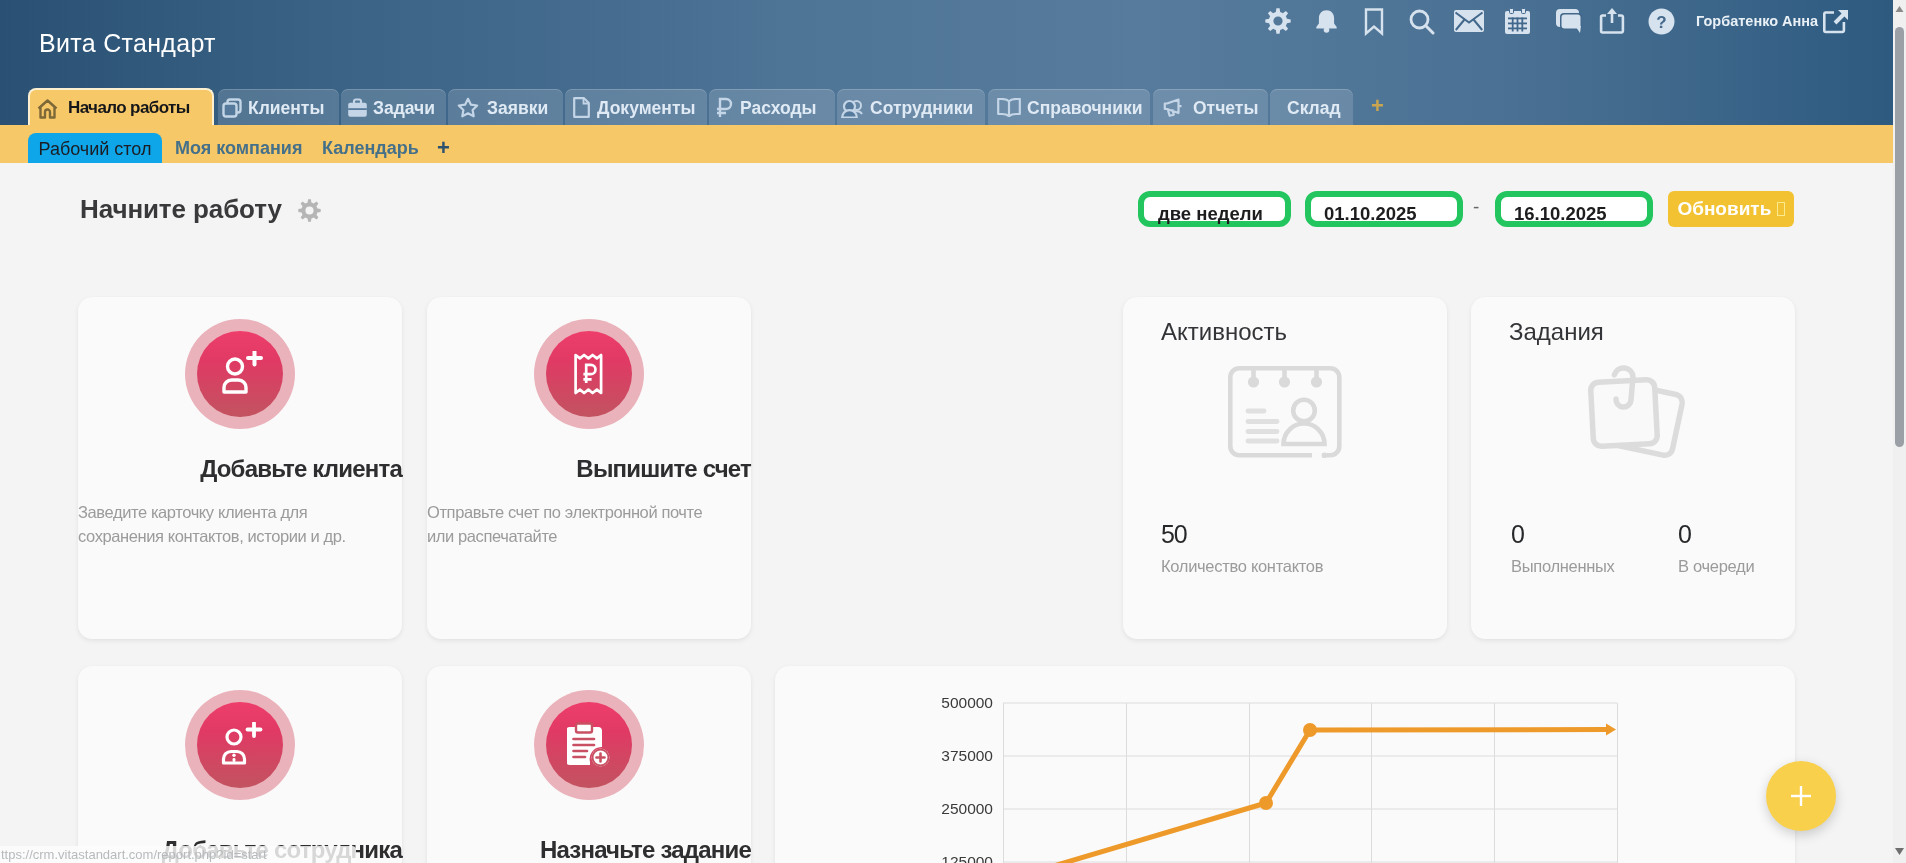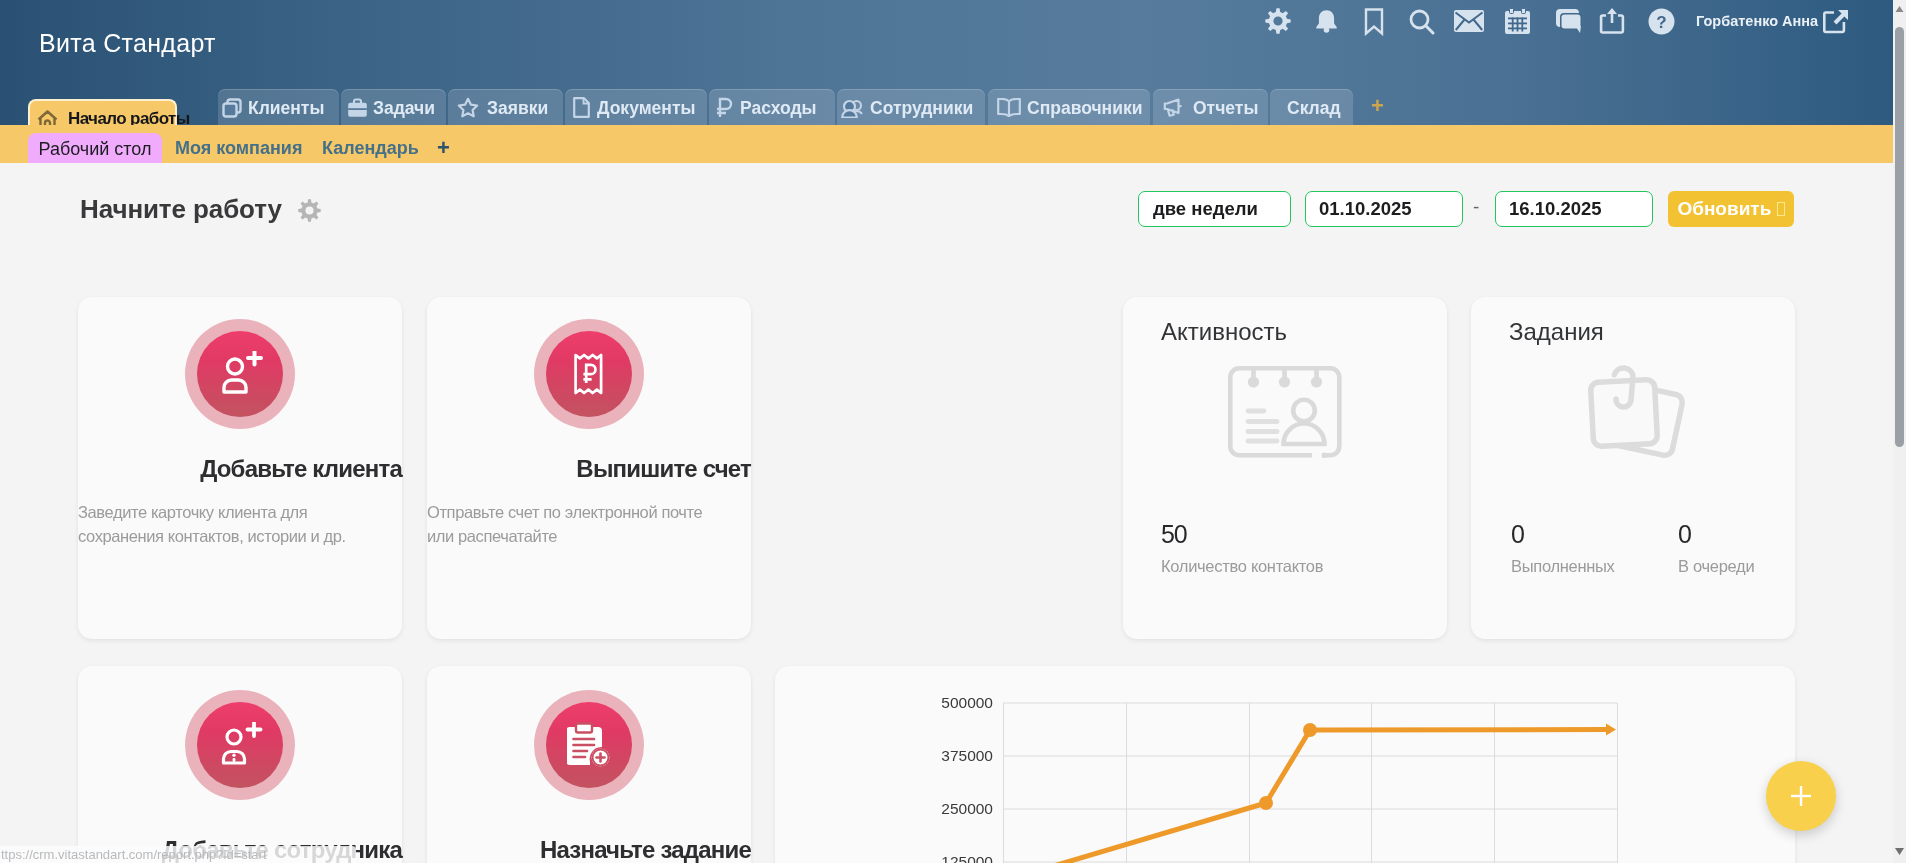--- a/index.html
+++ b/index.html
@@ -13,35 +13,35 @@
   #brand { position:absolute; left:39px; top:29px; letter-spacing:-0.3px; font-size:25px; color:#ffffff; letter-spacing:0.3px; }
   .ticon { position:absolute; top:8px; }
   #username { position:absolute; left:1696px; top:13px; font-size:14.5px; font-weight:bold; color:#e9f0f6; }
 
   
   #tabs { position:absolute; left:0; top:87px; height:38px; width:1893px; }
   .tab { position:absolute; top:2px; height:36px; border-radius:7px 7px 0 0;
     background:rgba(255,255,255,0.15); box-shadow:inset 0 1px 0 rgba(255,255,255,0.18); }
   .tab .tx { position:absolute; top:9px; font-size:17.5px; font-weight:bold; color:#dfeaf4; white-space:nowrap; }
   .tab svg { position:absolute; top:8px; }
-  #tab-active { left:28px; width:149px; top:12px; height:40px; background:#f7c867;
+  #tab-active { left:28px; width:186px; top:1px; height:40px; background:#f7c867;
     border:2px solid #fdf0d0; border-bottom:none; border-radius:8px 8px 0 0; box-shadow:none; }
   #tab-active .tx { color:#15161a; top:8px; left:38px; font-size:17px; letter-spacing:-0.6px; }
 
   
   #ybar { position:absolute; left:0; top:125px; width:1893px; height:38px; background:#f7c867; }
   .subtab { position:absolute; top:0; height:38px; font-size:18px; font-weight:bold; color:#45708a; }
-  #sub-active { position:absolute; left:28px; width:134px; top:8px; height:30px; background:#f0abfc; border-radius:8px 8px 0 0;
+  #sub-active { position:absolute; left:28px; width:134px; top:8px; height:30px; background:#0ea5e9; border-radius:8px 8px 0 0;
     color:#1c1d22; text-align:center; padding-top:6px; font-size:18px; }
 
   
   #content { position:absolute; left:0; top:163px; width:1893px; height:700px; background:#f4f4f4; }
   h1 { position:absolute; left:80px; top:31px; font-size:26px; font-weight:bold; color:#39393b; letter-spacing:-0.1px; }
 
-  .inp { position:absolute; top:28px; height:36px; background:#fff; border:1px solid #22c55e; border-radius:7px;
+  .inp { position:absolute; top:28px; height:36px; background:#fff; border:6px solid #22c55e; border-radius:12px;
     font-size:18.5px; font-weight:bold; color:#1d1d1f; text-align:center; line-height:34px; }
   #btn-upd { position:absolute; left:1668px; top:28px; width:126px; height:36px; background:#f2c233; border-radius:6px;
     color:#fff; font-size:19px; font-weight:bold; text-align:center; line-height:36px; }
 
   .card { position:absolute; width:324px; background:#fafafa; border-radius:14px;
     box-shadow:0 2px 5px rgba(0,0,0,0.07), 0 0 1px rgba(0,0,0,0.04); }
   .r1 { top:134px; height:342px; }
   .r2 { top:503px; height:342px; }
   .r2 .circ { top:24px !important; }
   .ctitle { position:absolute; width:100%; text-align:right; font-size:24px; font-weight:bold; color:#2e2e30; letter-spacing:-0.8px; }

